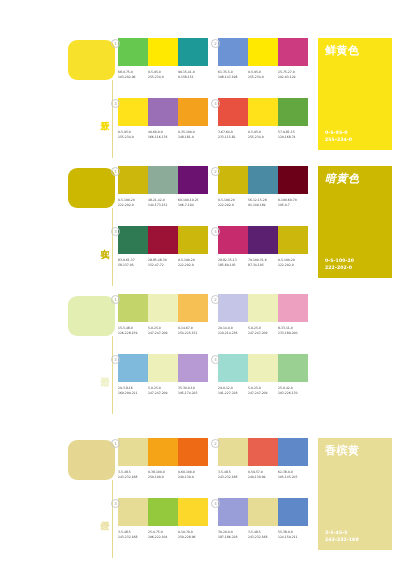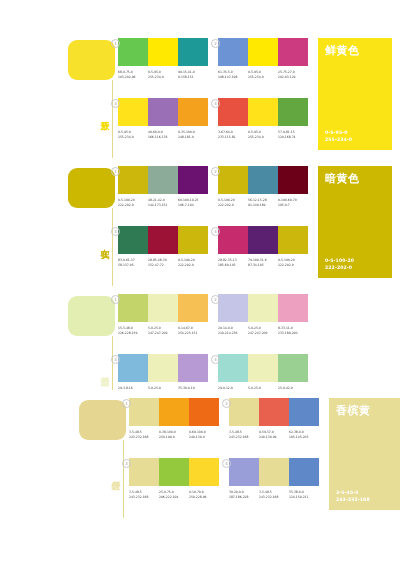--- a/index.html
+++ b/index.html
@@ -303,21 +303,21 @@
                 </div>
                 <div class="code">
                   <span>0-5-100-20</span>
                   <span>222-202-0</span>
                 </div>
               </div>
             </div>
           </div>
         </div>
         <div class="name-panel" style="background: rgb(204, 184, 0);">
-          <div class="name-title" style="color: rgb(255, 255, 255);">暗黄色</div>
+          <div class="name-title" style="color: rgb(255, 255, 255); font-style: italic;">暗黄色</div>
           <div class="name-codes" style="color: rgb(255, 255, 255);">
             <span>0-5-100-20</span>
             <span>222-202-0</span>
           </div>
         </div>
       </div>
       <div class="section" style="position: absolute; left: 0px; top: 286px; width: 400px;">
         <div class="band-bg" style="background: rgb(255, 255, 255);"></div>
         <div class="tab-col">
           <div class="tab-swatch" style="background: rgb(226, 238, 178);"></div>
@@ -412,21 +412,21 @@
                 </div>
                 <div class="code">
                   <span>25-0-42-0</span>
                   <span>203-226-170</span>
                 </div>
               </div>
             </div>
           </div>
         </div>
       </div>
-      <div class="section" style="position: absolute; left: 0px; top: 390px; width: 376px; margin-left: 11px;">
+      <div class="section" style="position: absolute; left: 0px; top: 430px; width: 376px;">
         <div class="band-bg" style="background: rgb(255, 255, 255);"></div>
         <div class="tab-col">
           <div class="tab-swatch" style="background: rgb(229, 215, 145);"></div>
           <div class="stem"></div>
           <div class="vert-word" style="color: rgb(236, 227, 171);">舒缓</div>
         </div>
         <div class="groups">
           <div class="grow">
             <div class="group g1">
               <div class="num">1</div>

